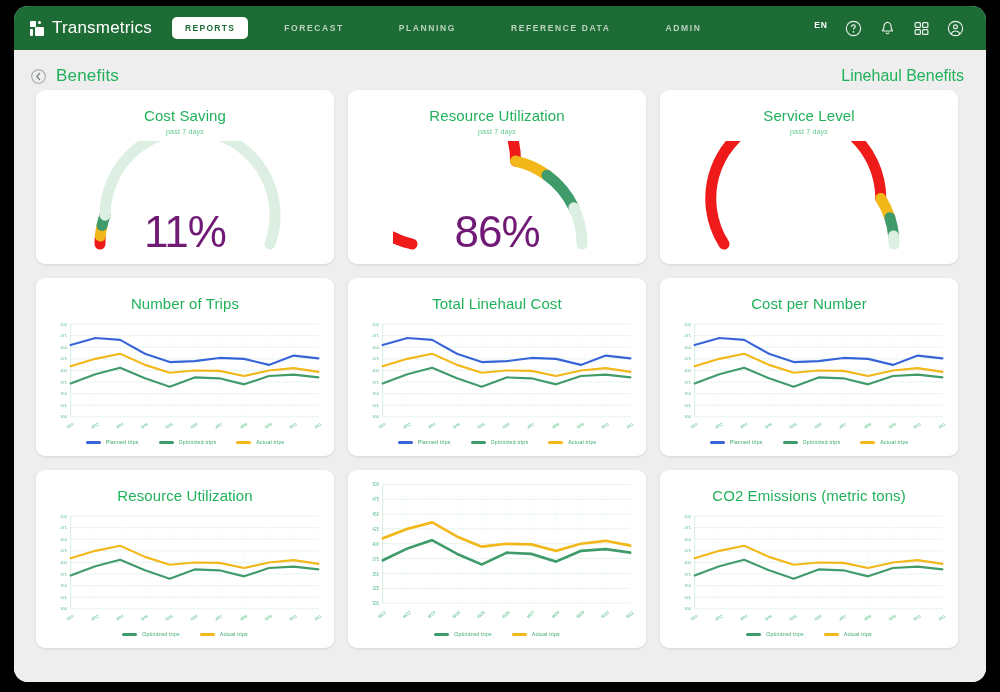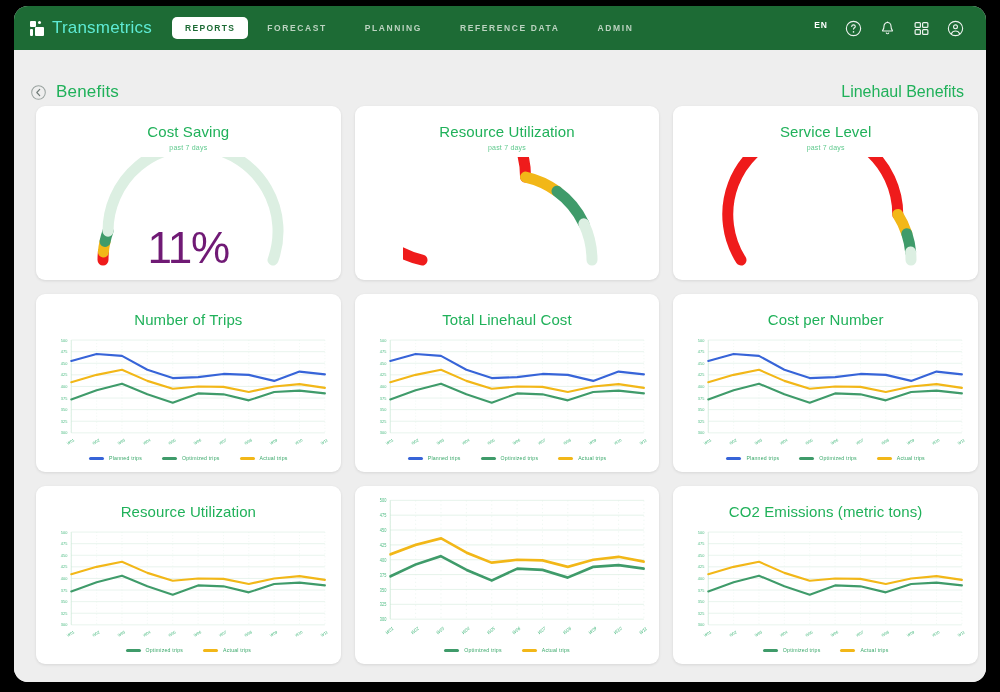--- a/index.html
+++ b/index.html
@@ -34,24 +34,24 @@
     position: relative;
   }
   .brand-mark i {
     position: absolute; background: #ffffff; display:block;
   }
   .brand-mark i:nth-child(1){ left:0; top:0; width:6px; height:6px; border-radius:1px;}
   .brand-mark i:nth-child(2){ left:8px; top:0; width:3px; height:3px; border-radius:50%;}
   .brand-mark i:nth-child(3){ left:0; top:8px; width:3px; height:7px; border-radius:1px;}
   .brand-mark i:nth-child(4){ left:5px; top:6px; width:9px; height:9px; border-radius:1px;}
   .brand-name {
-    color: #5eead4; font-size: 17px; font-weight: 400; letter-spacing: .2px;
+    color: #ffffff; font-size: 17px; font-weight: 400; letter-spacing: .2px;
   }
   .nav-links {
-    display: flex; align-items: center; gap: 0px; margin-left: 20px;
+    display: flex; align-items: center; gap: 17px; margin-left: 20px;
   }
   .nav-link {
     color: #bcd3c1; font-size: 8.5px; font-weight: 700;
     letter-spacing: 1.6px; padding: 6px 19px; cursor: pointer;
     white-space: nowrap;
   }
   .nav-link.active {
     background: #ffffff; color: #1d6b35; border-radius: 5px;
     padding: 6px 13px; letter-spacing: 1.3px;
   }
@@ -64,41 +64,40 @@
   }
   .nicon { width: 17px; height: 17px; cursor: pointer; opacity:.92; }
   .nicon svg { display:block; }
 
   
   .page-head {
     flex: 0 0 40px;
     display: flex; align-items: center;
     padding: 12px 22px 0 16px;
     background: #eeeeee;
-    margin-top: 16px;
   }
   .back-btn {
     width: 17px; height: 17px; margin-right: 9px; cursor: pointer;
     flex: 0 0 17px;
   }
   .page-title {
     color: #20b15a; font-size: 17px; font-weight: 400; letter-spacing: .2px;
   }
   .page-ctx {
     margin-left: auto; color: #20b15a; font-size: 16px; font-weight: 400;
   }
 
   
   .grid {
     flex: 1 1 auto;
     display: grid;
     grid-template-columns: repeat(3, 1fr);
     grid-template-rows: 174px 178px 178px;
     gap: 14px;
-    padding: 0 8px 18px 22px;
+    padding: 0 28px 18px 22px;
     background: #eeeeee;
   }
   .card {
     background: #ffffff;
     border-radius: 9px;
     box-shadow: 0 1px 3px rgba(0,0,0,.10);
     display: flex; flex-direction: column; align-items: center;
     overflow: hidden;
     position: relative;
   }
@@ -218,20 +217,21 @@
       <div class="card">
         <div class="card-title">Resource Utilization</div>
         <div class="card-sub">past 7 days</div>
         <div class="gauge-wrap">
           <svg width="208" height="112" viewBox="0 0 208 112">
             <path d="M 19 102.99999999999999 A 85 85 0 1 1 122.5421755187061 20.047075235206464" fill="none" stroke="#ef1b1b" stroke-width="11" stroke-linecap="round"></path>
             <path d="M 122.5421755187061 20.047075235206464 A 85 85 0 0 1 153.9617464448602 34.23355547812946" fill="none" stroke="#f2b718" stroke-width="11" stroke-linecap="round"></path>
             <path d="M 153.9617464448602 34.23355547812946 A 85 85 0 0 1 180.91029945961165 66.80876021696882" fill="none" stroke="#3f9b6a" stroke-width="11" stroke-linecap="round"></path>
             <path d="M 180.91029945961165 66.80876021696882 A 85 85 0 0 1 189 103" fill="none" stroke="#dcefe2" stroke-width="11" stroke-linecap="round"></path>
           </svg>
+          <div class="gauge-value">86%</div>
         </div>
       </div>
       <div class="card">
         <div class="card-title">Service Level</div>
         <div class="card-sub">past 7 days</div>
         <div class="gauge-wrap">
           <svg width="208" height="112" viewBox="0 0 208 112">
             <path d="M 19 102.99999999999999 A 85 85 0 1 1 175.76787366767127 57.454722426785274" fill="none" stroke="#ef1b1b" stroke-width="11" stroke-linecap="round"></path>
             <path d="M 175.76787366767127 57.454722426785274 A 85 85 0 0 1 184.83980388508806 76.73355547812947" fill="none" stroke="#f2b718" stroke-width="11" stroke-linecap="round"></path>
             <path d="M 184.83980388508806 76.73355547812947 A 85 85 0 0 1 188.6227669912618 95.00079336792628" fill="none" stroke="#3f9b6a" stroke-width="11" stroke-linecap="round"></path>

